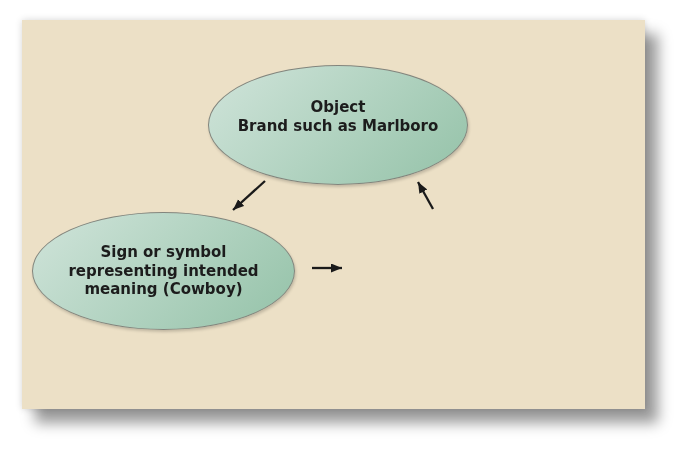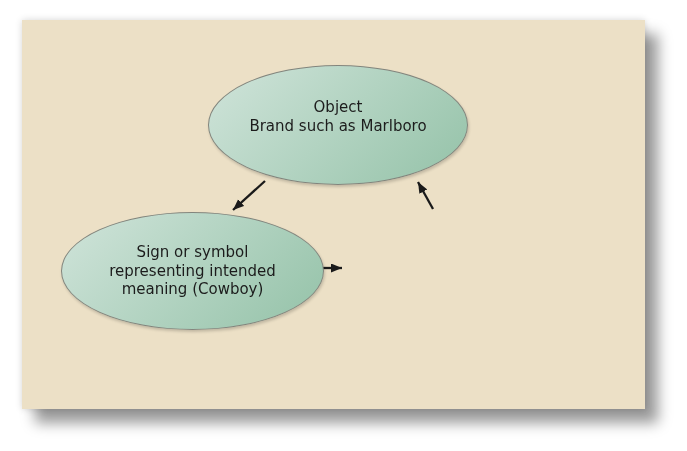--- a/index.html
+++ b/index.html
@@ -17,41 +17,42 @@
     background:var(--canvas-bg);
     font-family:"DejaVu Sans","Liberation Sans",sans-serif;
     position:relative;
   }
   .panel{
     position:absolute;
     left:22px;top:20px;
     width:623px;height:389px;
     background:var(--panel-bg);
     box-shadow:13px 14px 13px rgba(0,0,0,0.40), 0 0 7px rgba(0,0,0,0.16);
+    font-weight:bold;
   }
   .node{
     position:absolute;
     border-radius:50%;
     background:linear-gradient(135deg,var(--ellipse-light) 0%,var(--ellipse-dark) 100%);
     border:1.5px solid var(--ellipse-border);
     box-shadow:1px 2px 3px rgba(0,0,0,0.18);
     display:flex;
     align-items:center;
     justify-content:center;
   }
   .node-text{
     white-space:pre-line;
     text-align:center;
     font-size:15px;
     line-height:1.25;
     color:var(--text);
   }
   .node-object{left:186px;top:45px;width:260px;height:120px;}
   .node-object .node-text{transform:translateY(-8px);}
-  .node-sign{left:39px;top:192px;width:263px;height:118px;}
+  .node-sign{left:10px;top:192px;width:263px;height:118px;}
   .node-interpretant{left:331px;top:195px;width:261px;height:120px;}
   .arrows{
     position:absolute;
     left:0;top:0;
     width:623px;height:389px;
     pointer-events:none;
   }
   .arrows line{
     stroke:var(--arrow);
     stroke-width:2.3;

